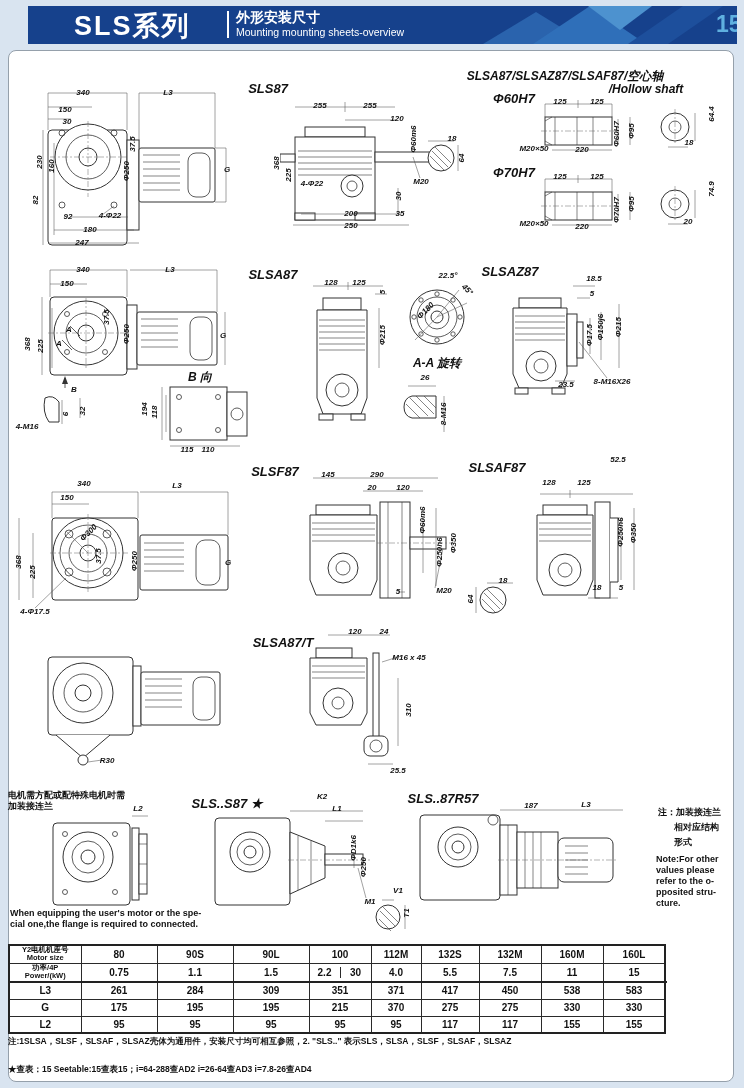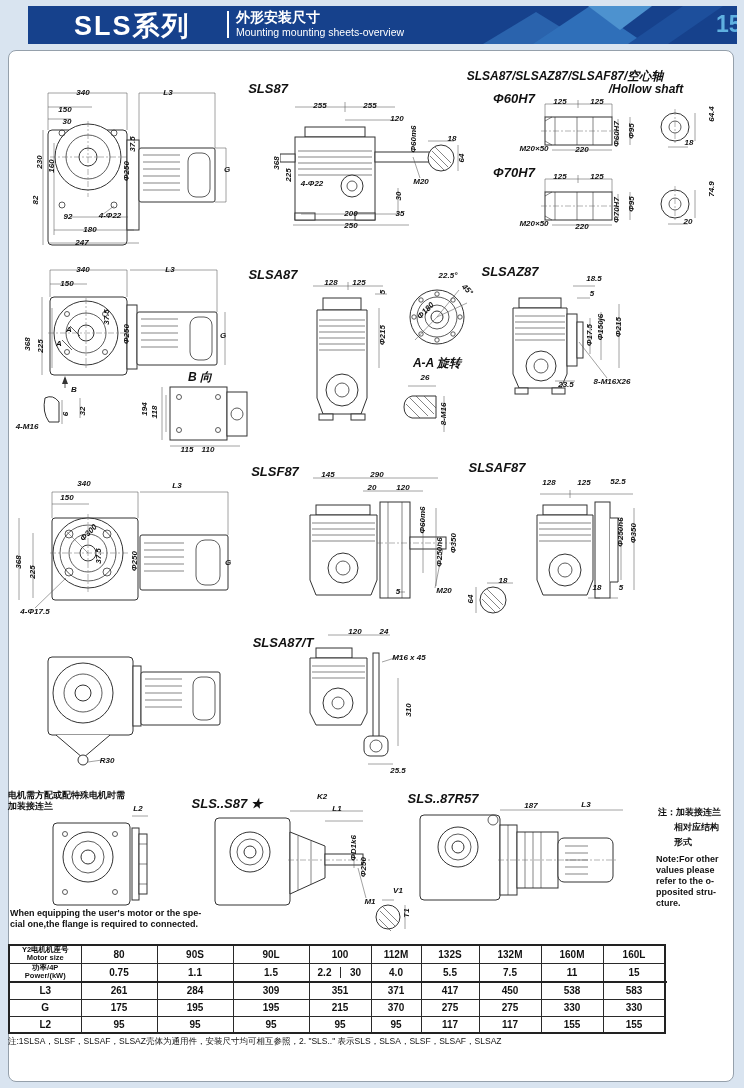--- a/index.html
+++ b/index.html
@@ -26,21 +26,21 @@
   svg .h{fill:none;stroke:#333;stroke-width:.6;}
   svg .c{fill:none;stroke:#666;stroke-width:.5;stroke-dasharray:6 2 2 2;}
   table.spec{position:absolute;left:8px;top:944px;width:646px;border-collapse:collapse;table-layout:fixed;background:#fff;padding-left:20px;}
   table.spec td,table.spec th{border:1px solid #2a2a2a;padding:0;text-align:center;vertical-align:middle;color:#111;font-weight:bold;font-size:10px;line-height:1.1;}
   table.spec{border:2px solid #222;}
   table.spec tr.thick td, table.spec tr.thick th{border-bottom:2px solid #222;}
   table.spec .lblsm{font-size:7.5px;display:block;}
   .split{display:flex;height:100%;align-items:center;}
   .split span{flex:1;}
   .split span + span{border-left:1px solid #2a2a2a;}
-  .fnote{position:absolute;left:8px;font-size:8.5px;font-weight:normal;color:#111;white-space:nowrap;}
+  .fnote{position:absolute;left:8px;font-size:8.5px;font-weight:bold;color:#111;white-space:nowrap;}
 </style>
 </head>
 <body>
 
 <div class="page">
   <div class="paper"></div>
 
   <div class="hdr">
     <svg width="709" height="38" style="position:absolute;left:0;top:0">
       <polygon points="455,38 508,6 560,38" fill="#2a63ad"></polygon>
@@ -479,21 +479,21 @@
         <circle class="f" cx="37" cy="82" r="7"></circle>
       <rect class="o" x="67" y="14" width="15" height="96"></rect>
       <path class="o" d="M82,30 l8,0 l0,64 l-8,0"></path>
       <line class="d" x1="93" y1="30" x2="93" y2="92"></line>
         <line class="d" x1="106" y1="20" x2="106" y2="102"></line>
       <line class="d" x1="60" y1="110" x2="72" y2="110"></line>
         <line class="d" x1="82" y1="110" x2="90" y2="110"></line>
     </svg>
     <i class="dm" style="left:549px;top:483px">128</i>
     <i class="dm" style="left:584px;top:483px">125</i>
-    <i class="dm" style="left:618px;top:482px">52.5</i>
+    <i class="dm" style="left:618px;top:460px">52.5</i>
     <i class="dv" style="left:621px;top:532px">Φ250h6</i>
     <i class="dv" style="left:634px;top:533px">Φ350</i>
     <i class="dm" style="left:597px;top:588px">18</i>
     <i class="dm" style="left:621px;top:588px">5</i>
   </div>
 
   <div class="grp">
     <i class="ttl" style="left:283px;top:642px">SLSA87/T</i>
     <svg class="draw" style="left:38px;top:648px" width="200" height="125">
       <rect class="o" x="10" y="9" width="85" height="78" rx="4"></rect>
@@ -716,13 +716,14 @@
       <td>117</td>
       <td>117</td>
       <td>155</td>
       <td>155</td>
       <td></td>
     </tr>
   </tbody>
     </table>
 
   <div class="fnote" style="top:1036px">注:1SLSA，SLSF，SLSAF，SLSAZ壳体为通用件，安装尺寸均可相互参照，2. "SLS.." 表示SLS，SLSA，SLSF，SLSAF，SLSAZ</div>
+  <div class="fnote" style="top:1064px">★查表：15  Seetable:15查表15；i=64-288查AD2  i=26-64查AD3  i=7.8-26查AD4</div>
 </div>
 
 </body></html>

